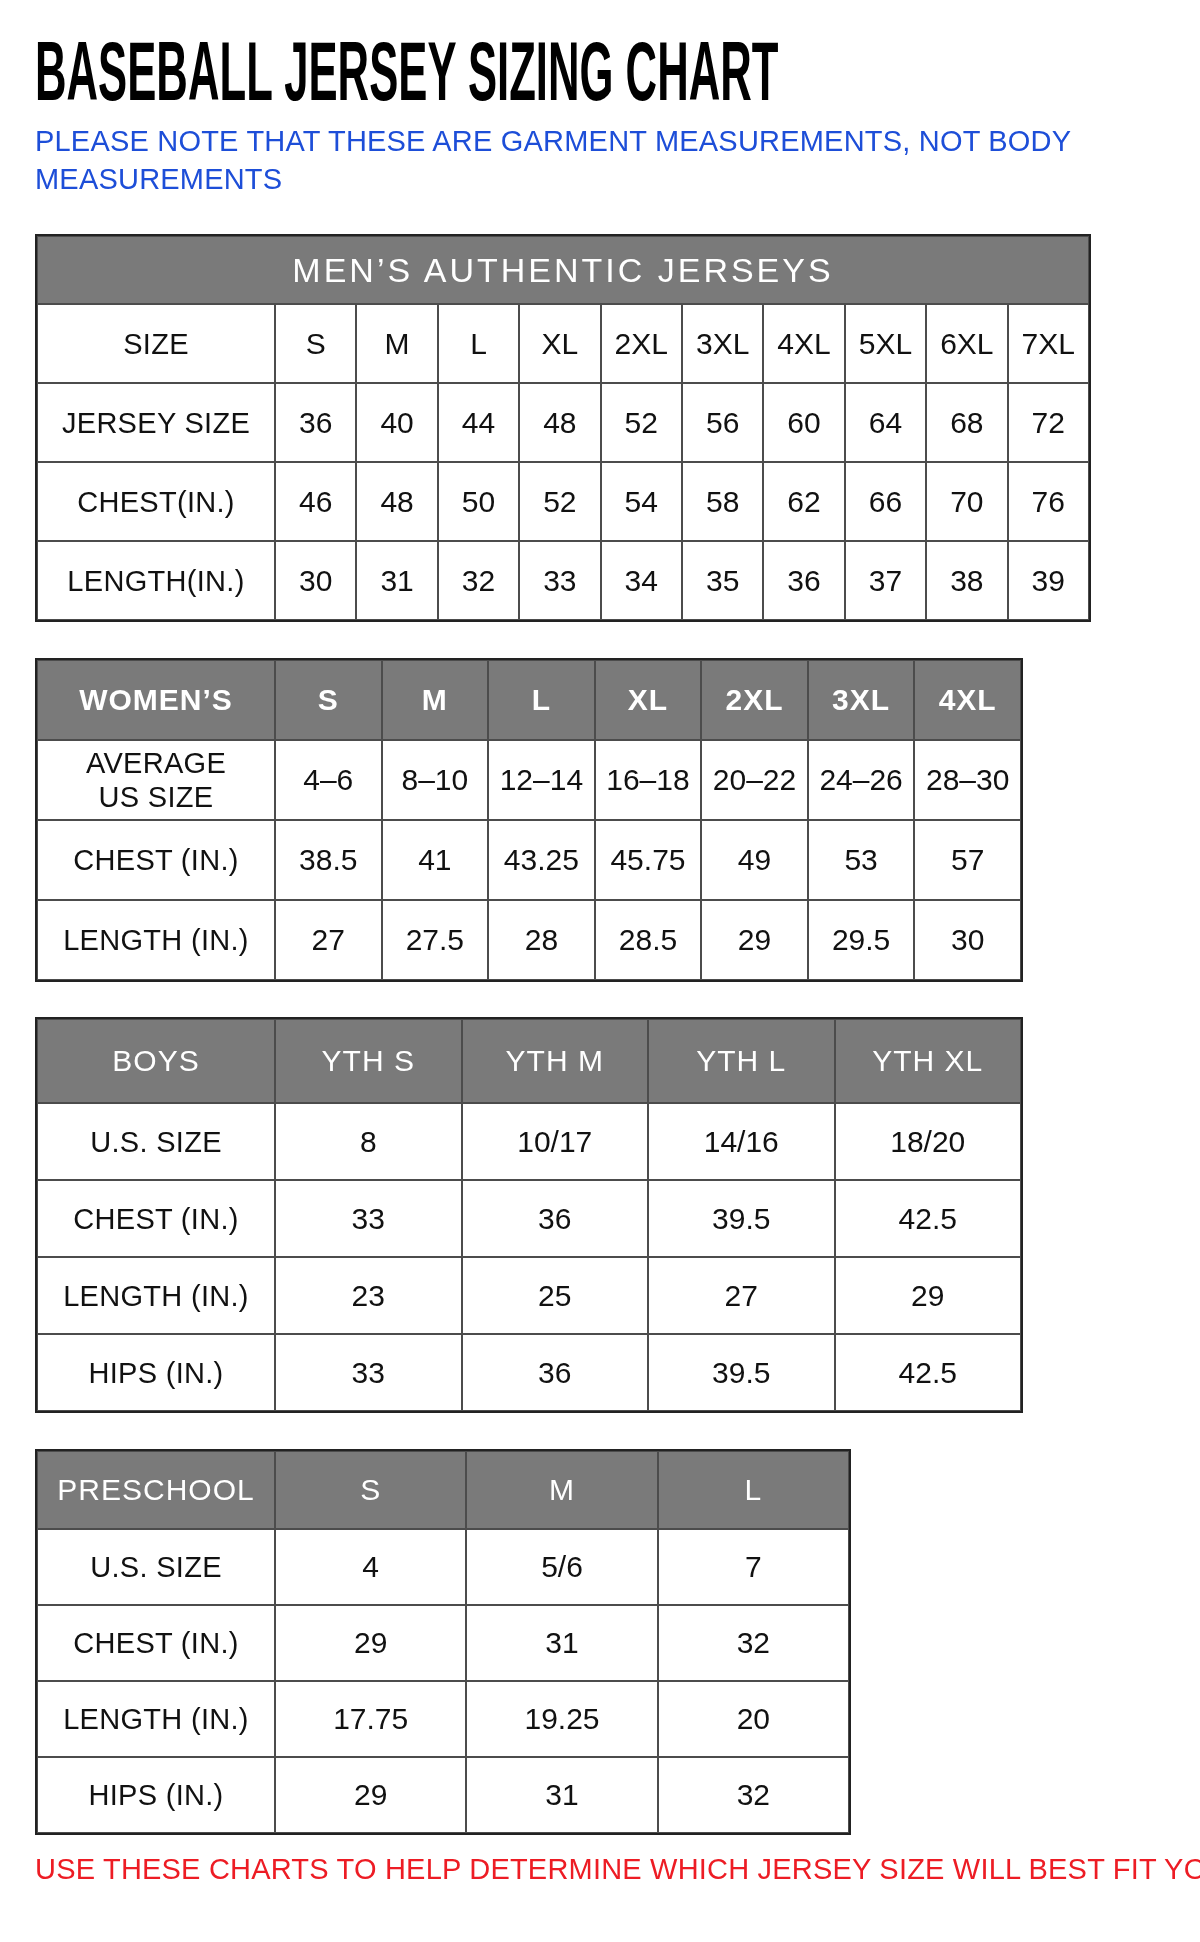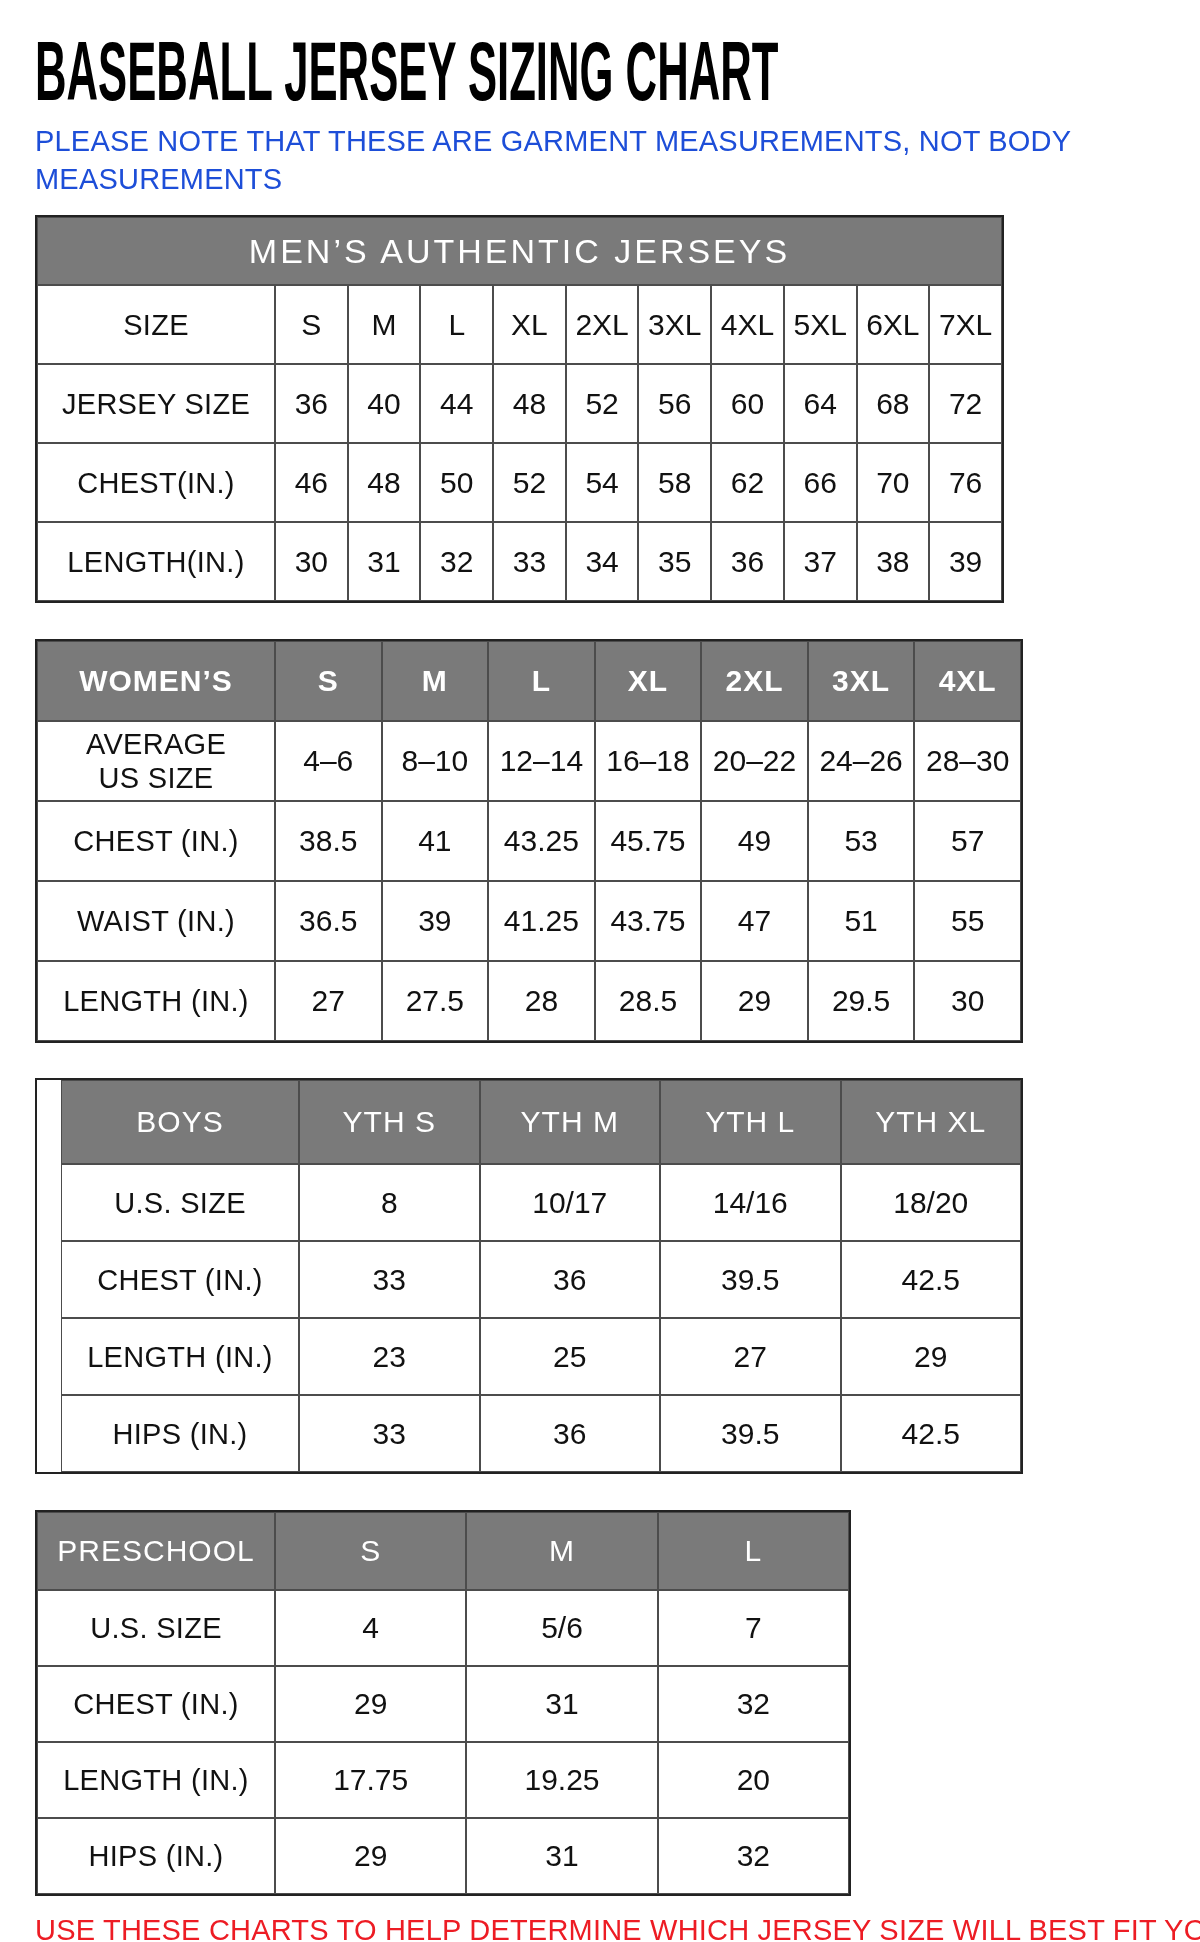--- a/index.html
+++ b/index.html
@@ -45,29 +45,29 @@
   .size-table thead th{
     background:#7a7a7a;color:#fff;
     font-size:30px;letter-spacing:1px;
   }
   .size-table thead th.band{font-size:34px;letter-spacing:3px;}
   .size-table tbody th{font-size:29px;line-height:34px;white-space:pre-line;letter-spacing:0.3px;}
   .size-table tbody td{font-size:30px;}
   col.c-label{width:238px;}
 
   
-  table.mens{width:969px;margin-top:17px;}
+  table.mens{width:1056px;margin-top:36px;}
   table.mens thead th{height:66px;}
   table.mens tbody th,table.mens tbody td{height:77px;}
 
   table.womens{width:988px;margin-top:36px;}
   table.womens thead th{height:78px;font-weight:bold;}
   table.womens tbody th,table.womens tbody td{height:78px;}
 
-  table.boys{width:988px;margin-top:35px;padding-left:24px;}
+  table.boys{width:988px;margin-top:35px;}
   table.boys thead th{height:82px;}
   table.boys tbody th,table.boys tbody td{height:75px;}
 
   table.preschool{width:816px;margin-top:36px;}
   table.preschool thead th{height:76px;}
   table.preschool tbody th,table.preschool tbody td{height:74px;}
 </style>
 </head>
 <body>
 
@@ -192,30 +192,20 @@
           <th>CHEST (IN.)</th>
           <td>38.5</td>
           <td>41</td>
           <td>43.25</td>
           <td>45.75</td>
           <td>49</td>
           <td>53</td>
           <td>57</td>
         </tr>
         <tr>
-          <th>WAIST (IN.)</th>
-          <td>36.5</td>
-          <td>39</td>
-          <td>41.25</td>
-          <td>43.75</td>
-          <td>47</td>
-          <td>51</td>
-          <td>55</td>
-        </tr>
-        <tr>
           <th>LENGTH (IN.)</th>
           <td>27</td>
           <td>27.5</td>
           <td>28</td>
           <td>28.5</td>
           <td>29</td>
           <td>29.5</td>
           <td>30</td>
         </tr>
       </tbody>

